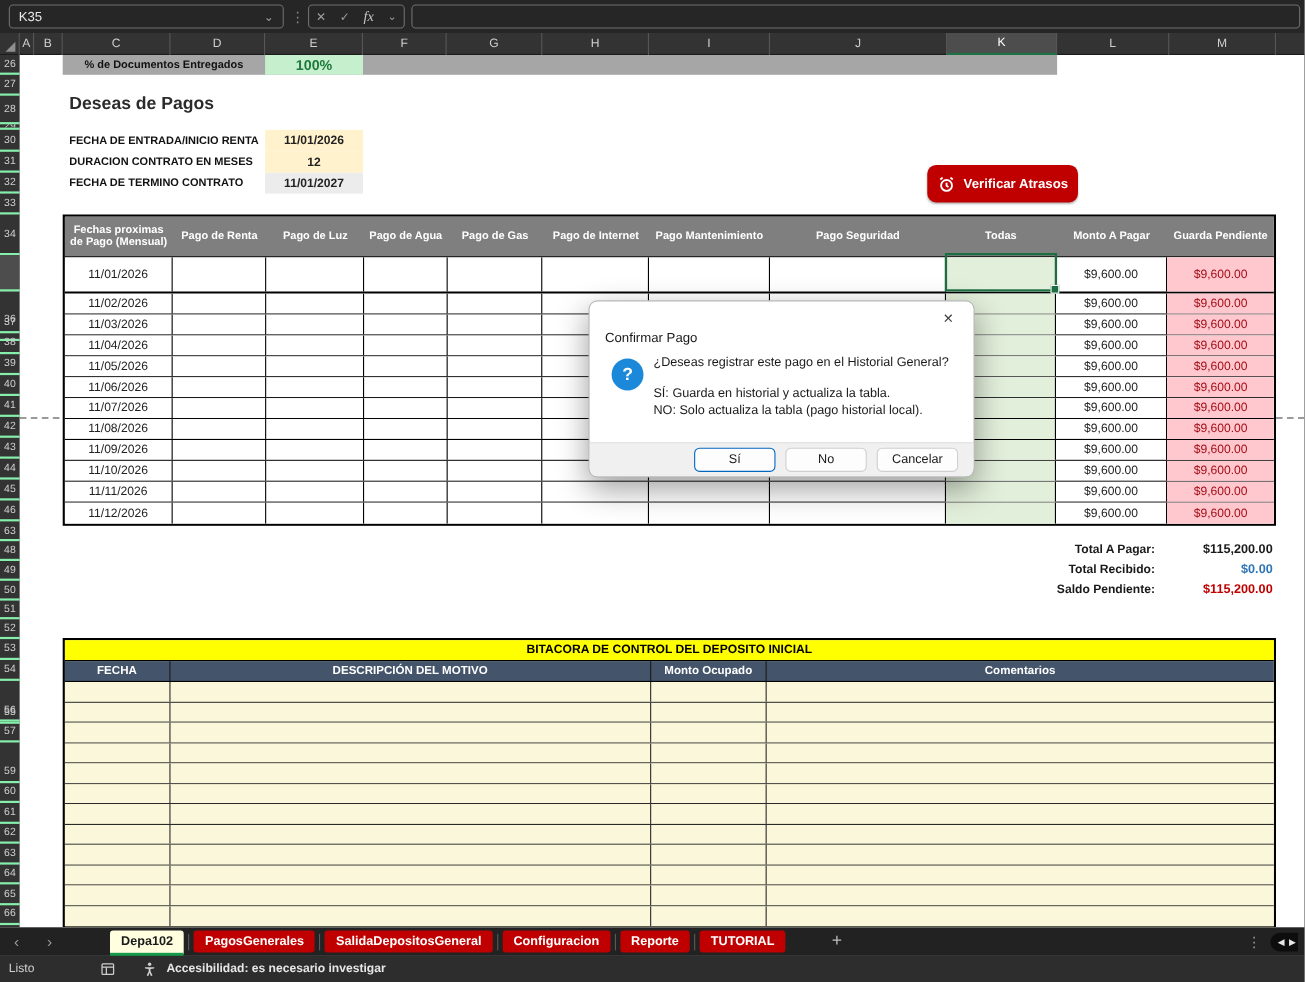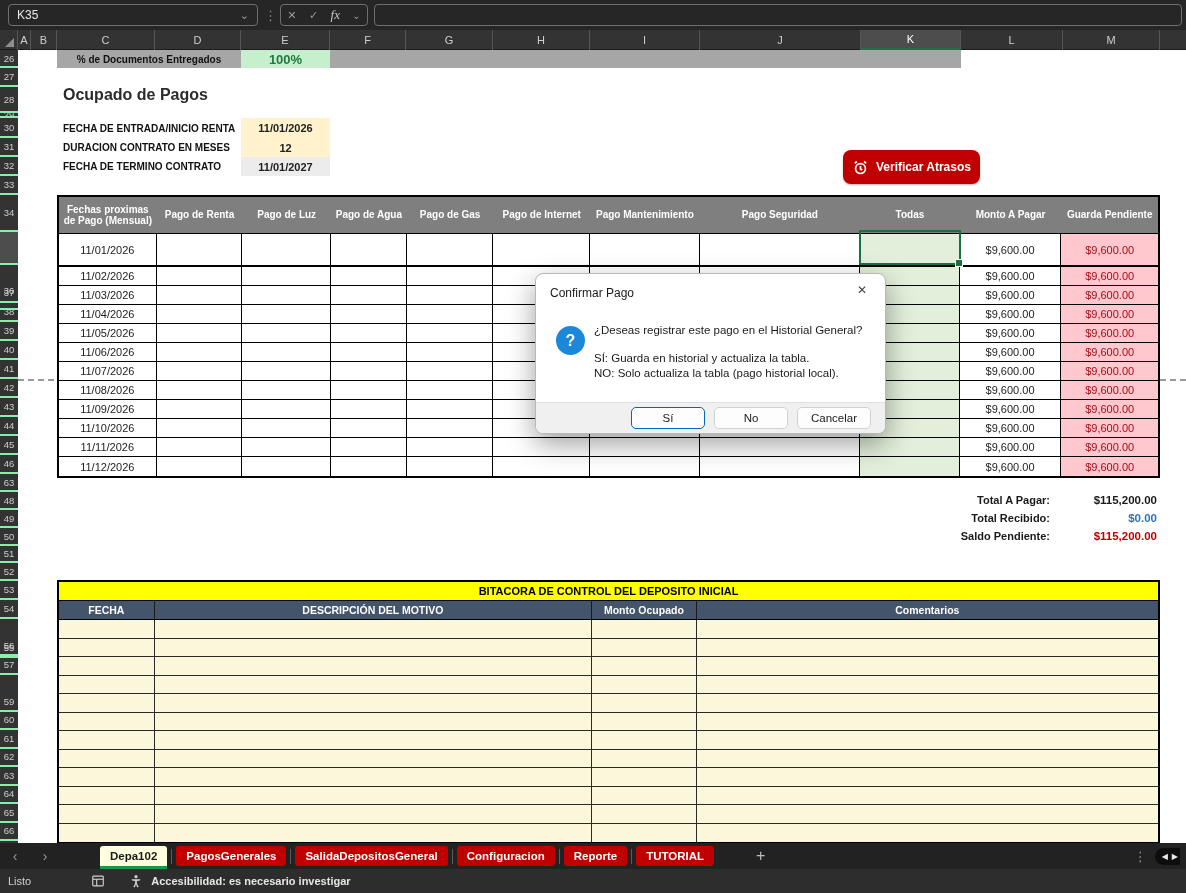--- a/index.html
+++ b/index.html
@@ -78,21 +78,21 @@
   .bita-head { display:flex; height:19px; background:#44546A; border-bottom:1px solid #000; }
   .bh { color:#fff; font-size:10.5px; font-weight:bold; display:flex; align-items:center; justify-content:center; border-right:1px solid #1a1a1a; }
   .bh:last-child { border-right:none; }
   .brow { display:flex; height:18.5px; background:#FBF7DB; border-bottom:1px solid #2a2a2a; }
   .brow:last-child { border-bottom:none; }
   .bcell { border-right:1px solid #2a2a2a; }
   .bcell:last-child { border-right:none; }
 
   
   #dialog { position:absolute; left:535px; top:273px; width:351px; height:161px; background:#fff; border:1px solid #b8b8b8; border-radius:8px; box-shadow:0 10px 28px rgba(0,0,0,.38); z-index:10; overflow:hidden; }
-  .dlg-title { position:absolute; left:14px; top:12px; font-size:12px; color:#1a1a1a; }
+  .dlg-title { position:absolute; left:14px; top:26px; font-size:12px; color:#1a1a1a; }
   .dlg-close { position:absolute; right:12px; top:6px; width:22px; height:20px; display:flex; align-items:center; justify-content:center; color:#444; font-size:12px; cursor:pointer; background:transparent; border:none; font-family:"Liberation Sans",sans-serif; }
   .dlg-icon { position:absolute; left:20px; top:52px; width:29px; height:29px; border-radius:50%; background:#1B88DA; color:#fff; font-weight:bold; font-size:16px; display:flex; align-items:center; justify-content:center; }
   .dlg-body { position:absolute; left:58px; top:49px; right:12px; font-size:11.5px; color:#1a1a1a; line-height:1.35; }
   .dlg-msg { margin-bottom:12px; }
   .dlg-line { }
   .dlg-footer { position:absolute; left:0; right:0; bottom:0; height:31px; background:#F0F0F0; border-top:1px solid #e0e0e0; display:flex; align-items:center; justify-content:flex-end; gap:9px; padding-right:14px; }
   .dlg-btn { width:74px; height:22px; background:#FDFDFD; border:1px solid #d0d0d0; border-radius:5px; font-size:11.5px; color:#1a1a1a; cursor:pointer; font-family:"Liberation Sans",sans-serif; }
   .dlg-btn.default { border:1.5px solid #0067C0; }
 
   
@@ -196,21 +196,21 @@
       <div class="row-h" style="top: 772.5px; height: 18.5px;">66</div>
     </div>
 
   <div id="sheet">
 
     <div class="band26">
       <div class="band26-label">% de Documentos Entregados</div>
       <div class="band26-pct">100%</div>
     </div>
 
-    <div class="heading">Ocupado de Pagos</div>
+    <div class="heading">Deseas de Pagos</div>
 
     <div class="info-row" id="info-0">
       <div class="info-label">FECHA DE ENTRADA/INICIO RENTA</div>
       <div class="info-value">11/01/2026</div>
     </div>
     <div class="info-row" id="info-1">
       <div class="info-label">DURACION CONTRATO EN MESES</div>
       <div class="info-value">12</div>
     </div>
     <div class="info-row" id="info-2">

